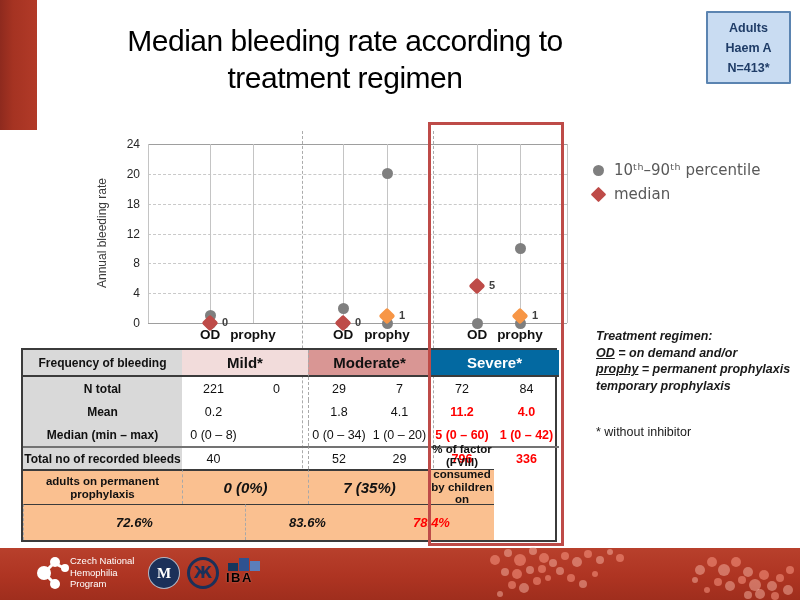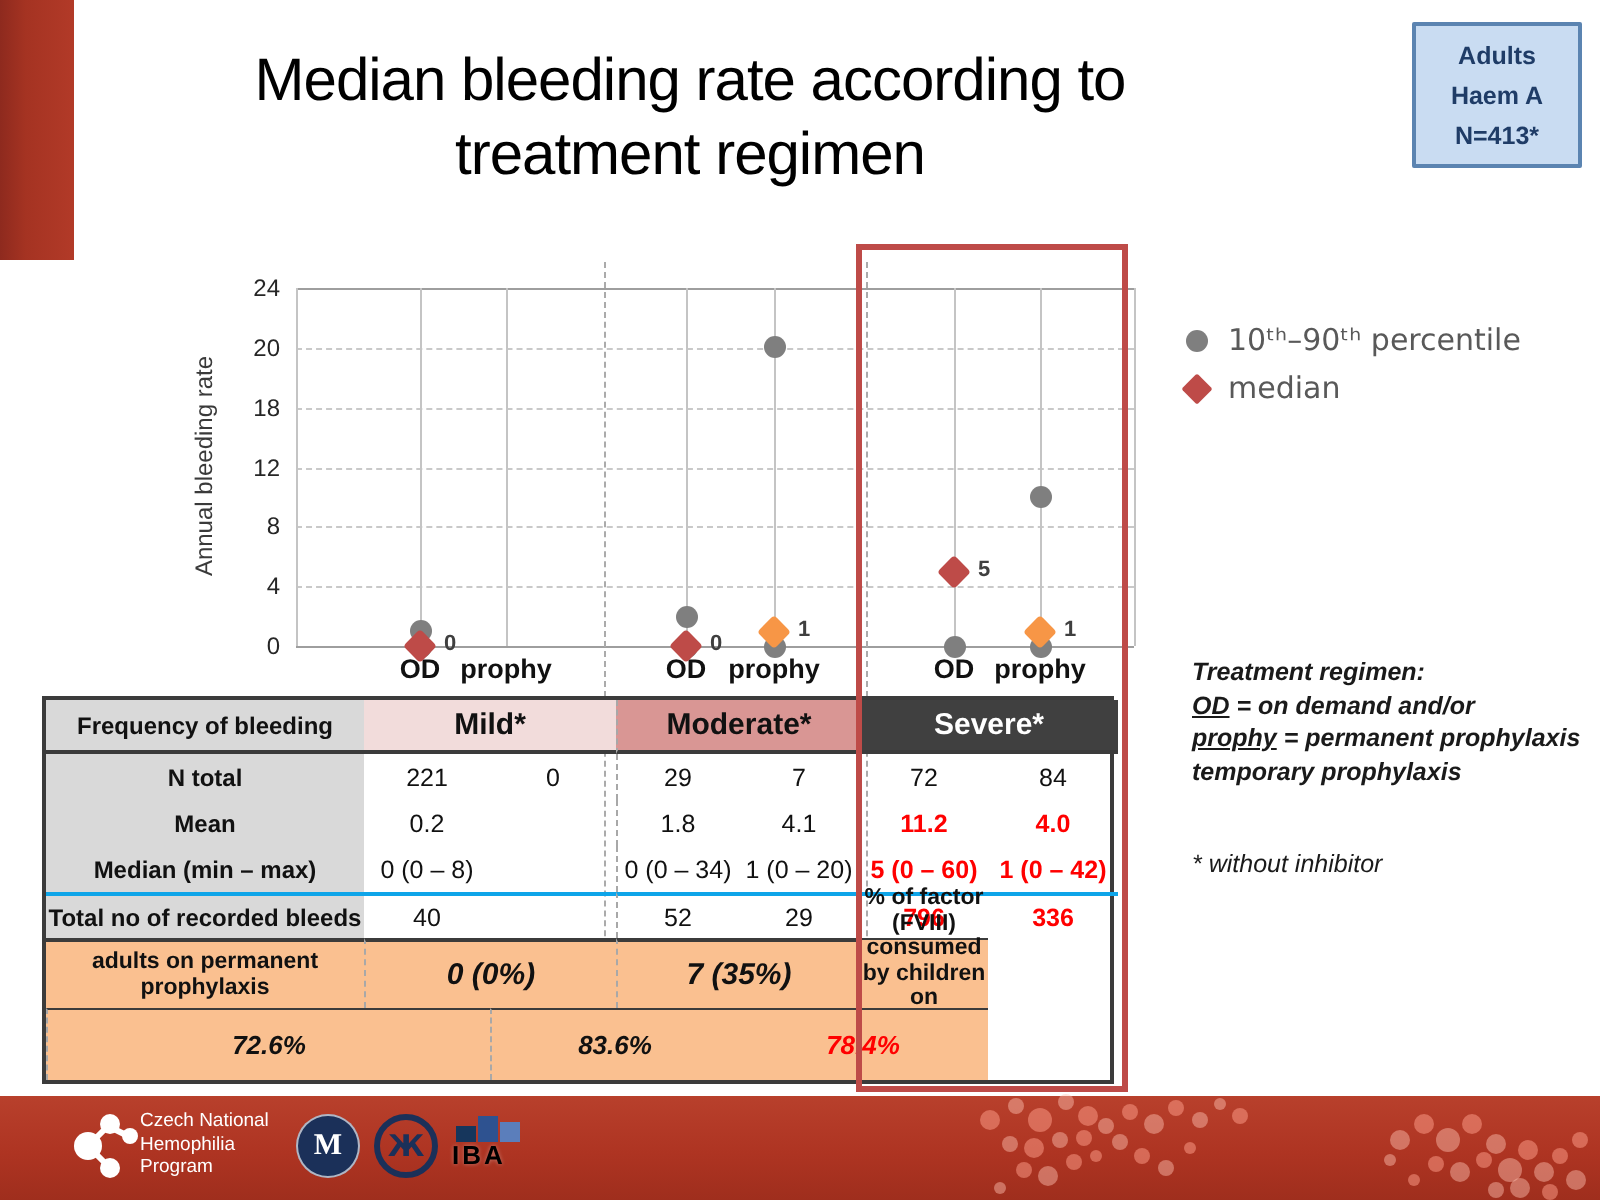--- a/index.html
+++ b/index.html
@@ -54,36 +54,36 @@
       display:grid;grid-template-columns:159px 63px 63px 61px 61px 64px 65px;
       grid-template-rows:27px 23px 23px 23px 23px 35px 36px;
       border:2px solid #3b3b3b;box-sizing:border-box;z-index:10;}
   .tc{display:flex;align-items:center;justify-content:center;text-align:center;
       font-size:12.5px;color:#111;box-sizing:border-box;}
   .span2{grid-column:span 2;}
   .lblcell{background:#d9d9d9;font-weight:bold;font-size:12px;}
   .hdr{border-bottom:2px solid #3b3b3b;}
   .g-mild{background:#f2dcdb;font-weight:bold;font-size:15px;}
   .g-mod{background:#d99694;font-weight:bold;font-size:15px;}
-  .g-sev{background:#404040;color:#fff;font-weight:bold;font-size:15px;}
+  .g-sev{background:#0369a1;color:#fff;font-weight:bold;font-size:15px;}
   .val{}
   .red{color:#ff0000;font-weight:bold;}
-  .row-total{border-top:2px solid #0ea5e9;}
+  .row-total{border-top:2px solid #737373;}
   .row-sum1{border-top:2px solid #3b3b3b;background:#fac090;}
   .row-sum2{border-top:1.5px solid #3b3b3b;background:#fac090;}
   .sumval{font-weight:bold;font-style:italic;font-size:15px;}
   .sumval2{font-weight:bold;font-style:italic;font-size:13px;}
   .sumlbl{background:#fac090;font-weight:bold;font-size:11.5px;line-height:12.5px;padding:0 3px;}
   .dashL{border-left:1px dashed #a8a8a8;}
 
   
   .notes{position:absolute;left:596px;top:328px;width:200px;
       font-size:12.5px;line-height:16.5px;font-weight:bold;font-style:italic;color:#1a1a1a;}
   .notes .u{text-decoration:underline;}
-  .fnote{position:absolute;left:596px;top:425px;font-size:12.5px;font-style:italic;color:#1a1a1a;}
+  .fnote{position:absolute;left:596px;top:425px;font-size:12.5px;color:#1a1a1a;}
 
   
   .footer{position:absolute;left:0;top:548px;width:800px;height:52px;
       background:linear-gradient(180deg,#b8402c 0%,#ae3422 55%,#9f2e1d 100%);}
   .prog-text{position:absolute;left:70px;top:555px;color:#fff;font-size:9.5px;
       line-height:11.5px;white-space:pre-line;}
   .seal1{position:absolute;left:148px;top:557px;width:30px;height:30px;border-radius:50%;
       background:#1b3059;border:1px solid rgba(255,255,255,0.65);
       display:flex;align-items:center;justify-content:center;
       color:#fff;font-family:"Liberation Serif",serif;font-weight:bold;font-size:15px;}

